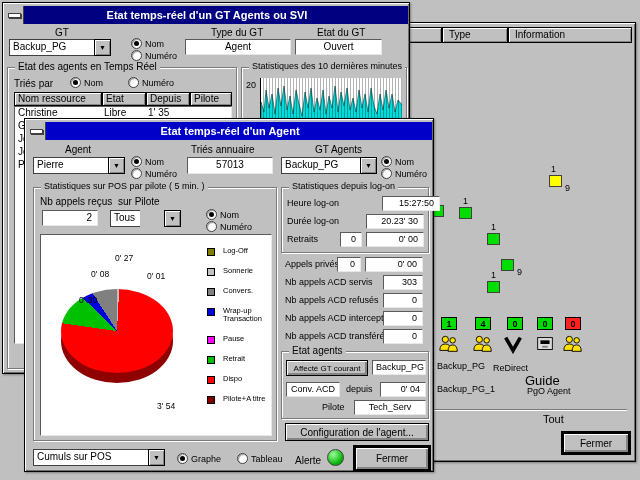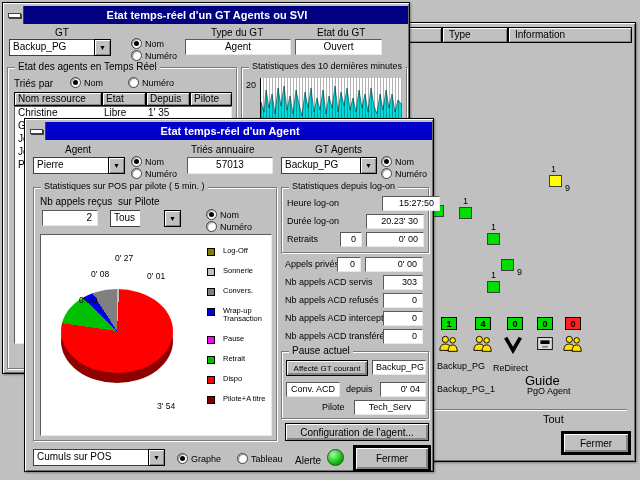--- a/index.html
+++ b/index.html
@@ -329,21 +329,21 @@
     <span class="lbl" style="left:260px;top:158px;font-size:9px;">Nb appels ACD servis</span>
     <div class="field num" style="left:358px;top:156px;width:40px;height:15px;font-size:9px;">303</div>
     <span class="lbl" style="left:260px;top:176px;font-size:9px;">Nb appels ACD refusés</span>
     <div class="field num" style="left:358px;top:174px;width:40px;height:15px;font-size:9px;">0</div>
     <span class="lbl" style="left:260px;top:194px;font-size:9px;">Nb appels ACD interceptés</span>
     <div class="field num" style="left:358px;top:192px;width:40px;height:15px;font-size:9px;">0</div>
     <span class="lbl" style="left:260px;top:212px;font-size:9px;">Nb appels ACD transférés</span>
     <div class="field num" style="left:358px;top:210px;width:40px;height:15px;font-size:9px;">0</div>
 
     <div class="group" style="left:256px;top:232px;width:148px;height:68px;">
-      <span class="gtitle">Pause actuel</span>
+      <span class="gtitle">Etat agents</span>
       <div class="btn" style="left:4px;top:8px;width:82px;height:16px;font-size:8px;">Affecté GT courant</div>
       <div class="field ctr" style="left:90px;top:8px;width:54px;height:15px;font-size:9px;">Backup_PG</div>
       <div class="field ctr" style="left:4px;top:30px;width:54px;height:15px;font-size:9px;">Conv. ACD</div>
       <span class="lbl" style="left:64px;top:32px;font-size:9px;">depuis</span>
       <div class="field num" style="left:98px;top:30px;width:46px;height:15px;font-size:9px;">0' 04</div>
       <span class="lbl" style="left:40px;top:50px;font-size:9px;">Pilote</span>
       <div class="field ctr" style="left:72px;top:48px;width:72px;height:15px;font-size:9px;">Tech_Serv</div>
     </div>
 
     <div class="btn" style="left:260px;top:304px;width:144px;height:18px;">Configuration de l'agent...</div>

